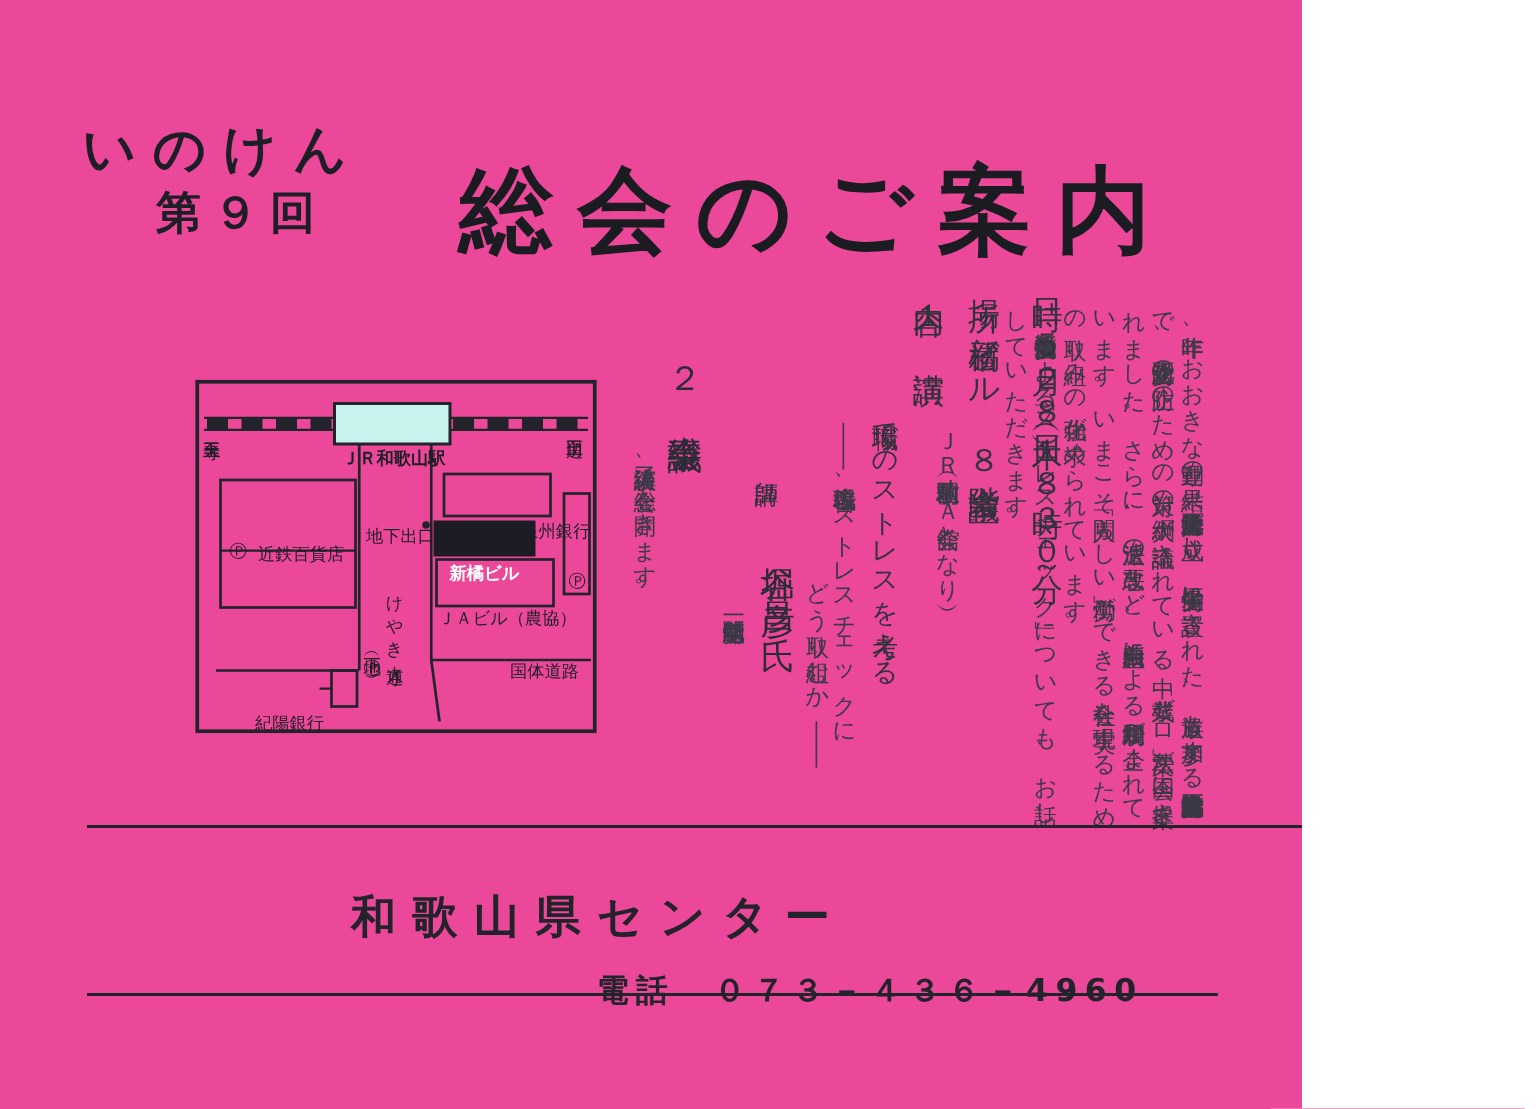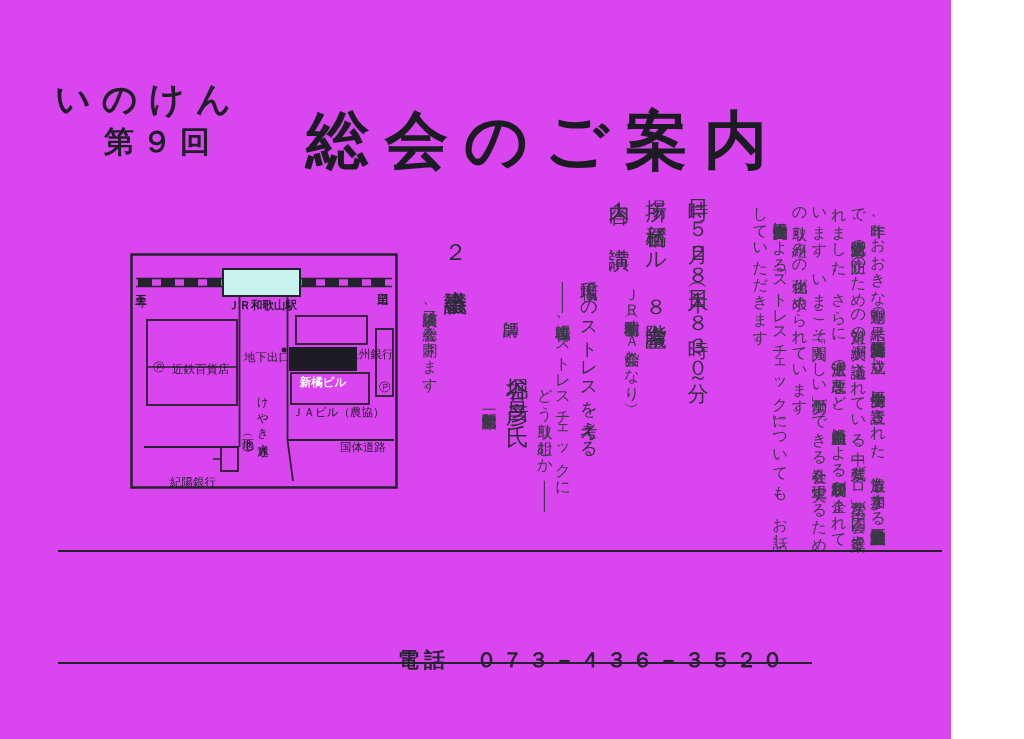--- a/index.html
+++ b/index.html
@@ -1,19 +1,19 @@
 <!DOCTYPE html>
 <html><head>
 <meta charset="utf-8">
 <style>
   html,body{margin:0;padding:0;}
   .page{
     position:relative;
-    width:951px;height:739px;
-    background:#d946ef;
+    width:868px;height:739px;
+    background:#ec4899;
     overflow:hidden;
     font-family:"DejaVu Sans","Liberation Sans",sans-serif;
     color:#26262e;
   }
   .v{
     writing-mode:vertical-rl;
     text-orientation:mixed;
     position:absolute;
   }
   .abs{position:absolute;}
@@ -153,16 +153,17 @@
     <div class="lbl map-venue-b center">新橘ビル</div>
     <div class="lbl map-ja center">ＪＡビル（農協）</div>
     <div class="lbl map-p-right">Ⓟ</div>
     <div class="lbl v map-keyaki">けやき大通り</div>
     <div class="lbl v map-keyaki-sub">（地下Ⓟ）</div>
     <div class="lbl map-kokutai">国体道路</div>
     <div class="lbl map-kiyo">紀陽銀行</div>
   </div>
 
   <div class="rule rule-top"></div>
-  <div class="abs f-phone">電話　０７３－４３６－３５２０</div>
+  <div class="abs f-org">和歌山県センター</div>
+  <div class="abs f-phone">電話　０７３－４３６－4960</div>
   <div class="rule rule-bottom"></div>
 
 </div>
 
 </body></html>

